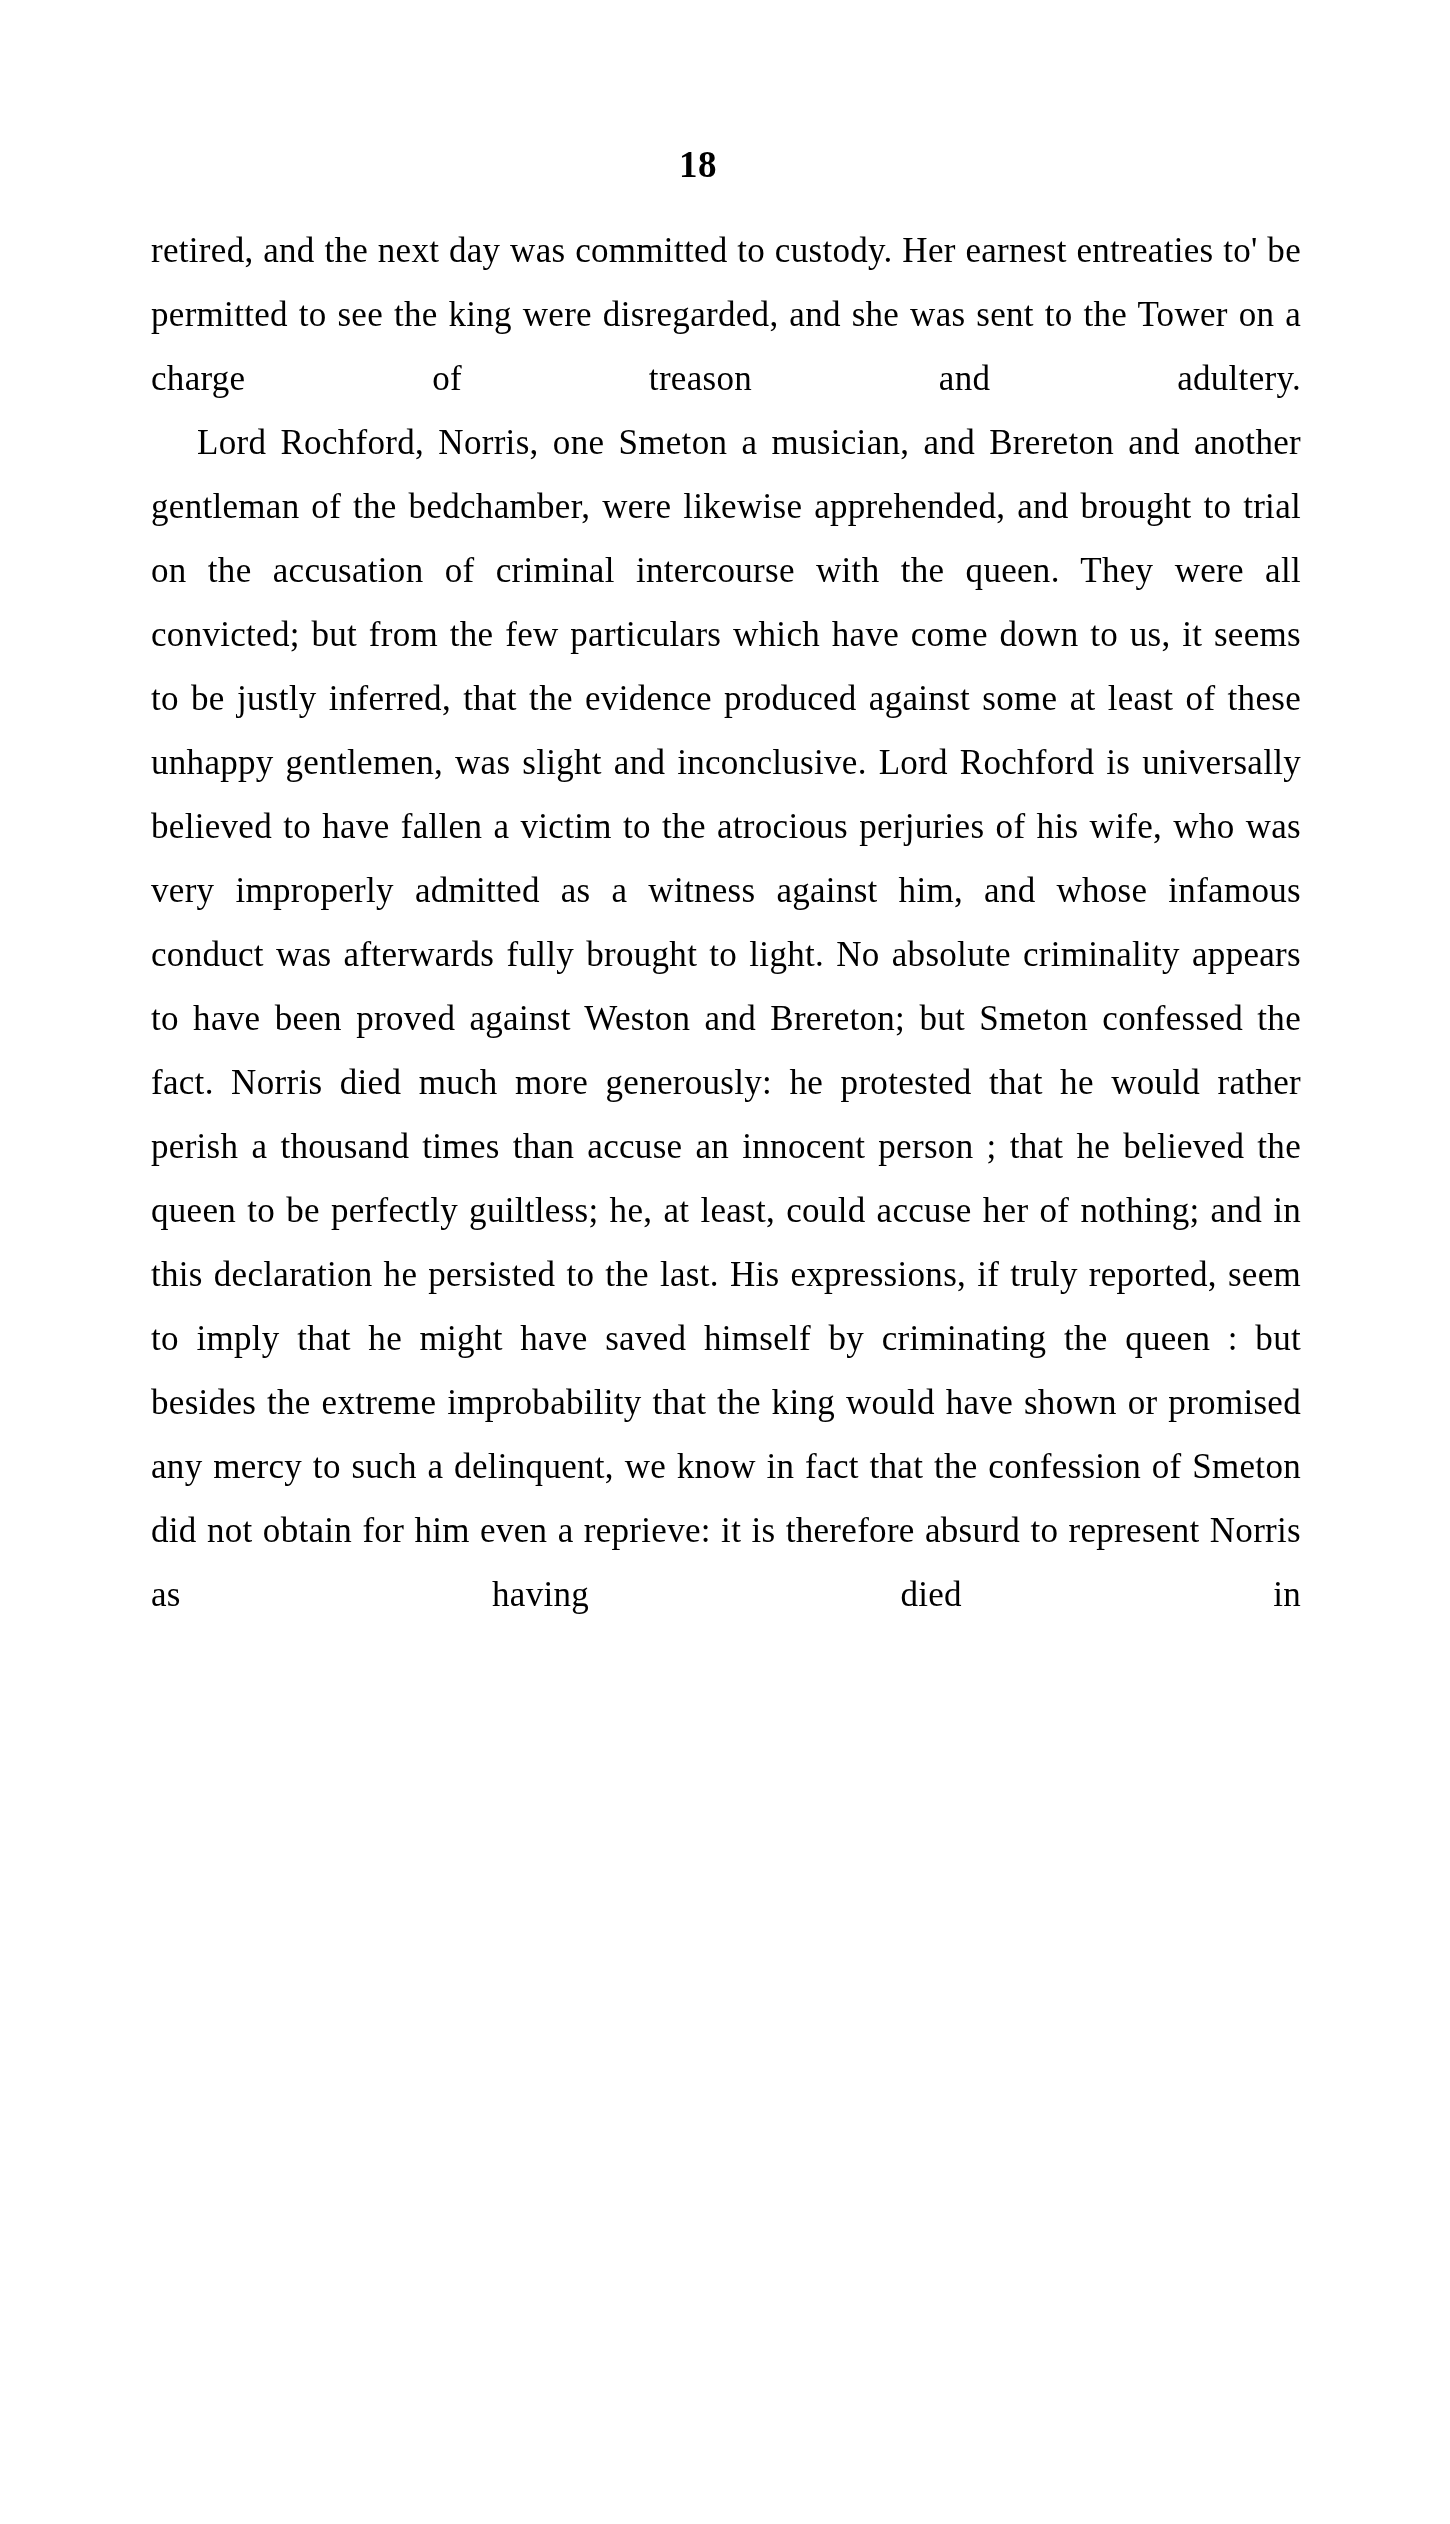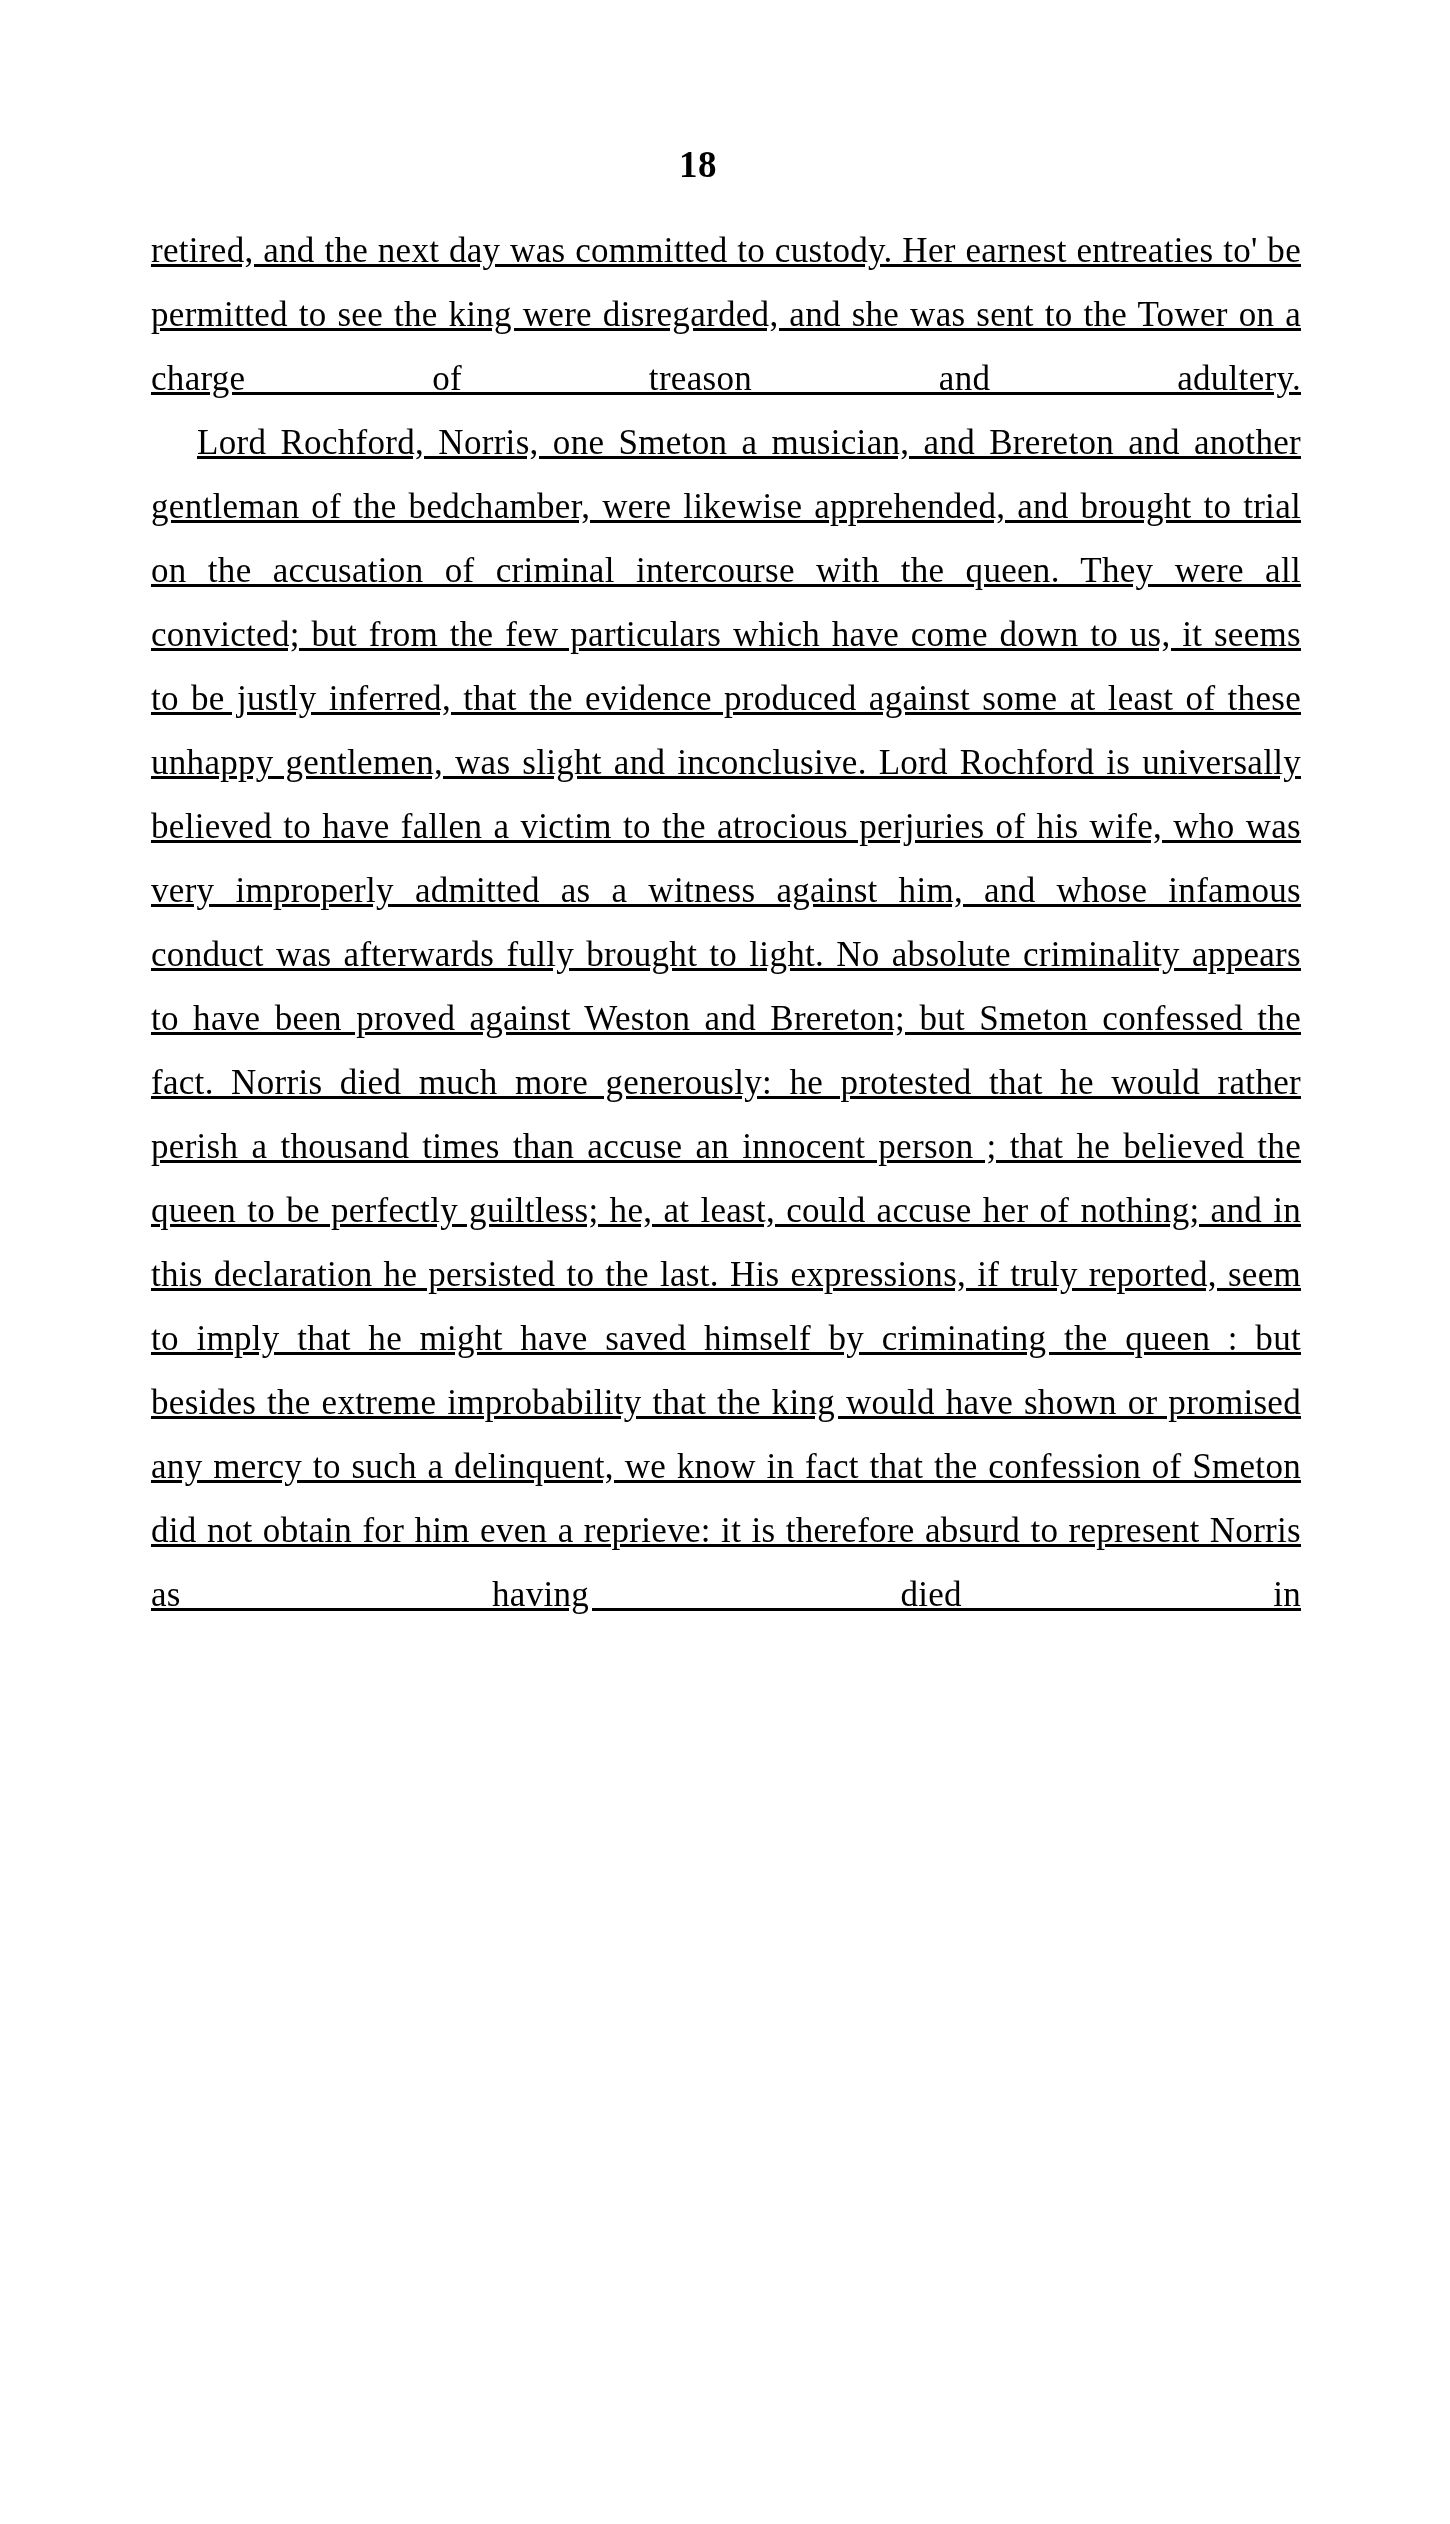--- a/index.html
+++ b/index.html
@@ -33,21 +33,20 @@
     font-weight: bold;
     letter-spacing: 0.4px;
   }
   .body-text {
     position: absolute;
     top: 219px;
     left: 151px;
     width: 1150px;
     font-size: 35px;
     line-height: 64px;
-    text-decoration: underline;
   }
   .para {
     margin: 0;
     text-align: justify;
     text-justify: inter-word;
   }
   .para.indent {
     text-indent: 46px;
   }
   

